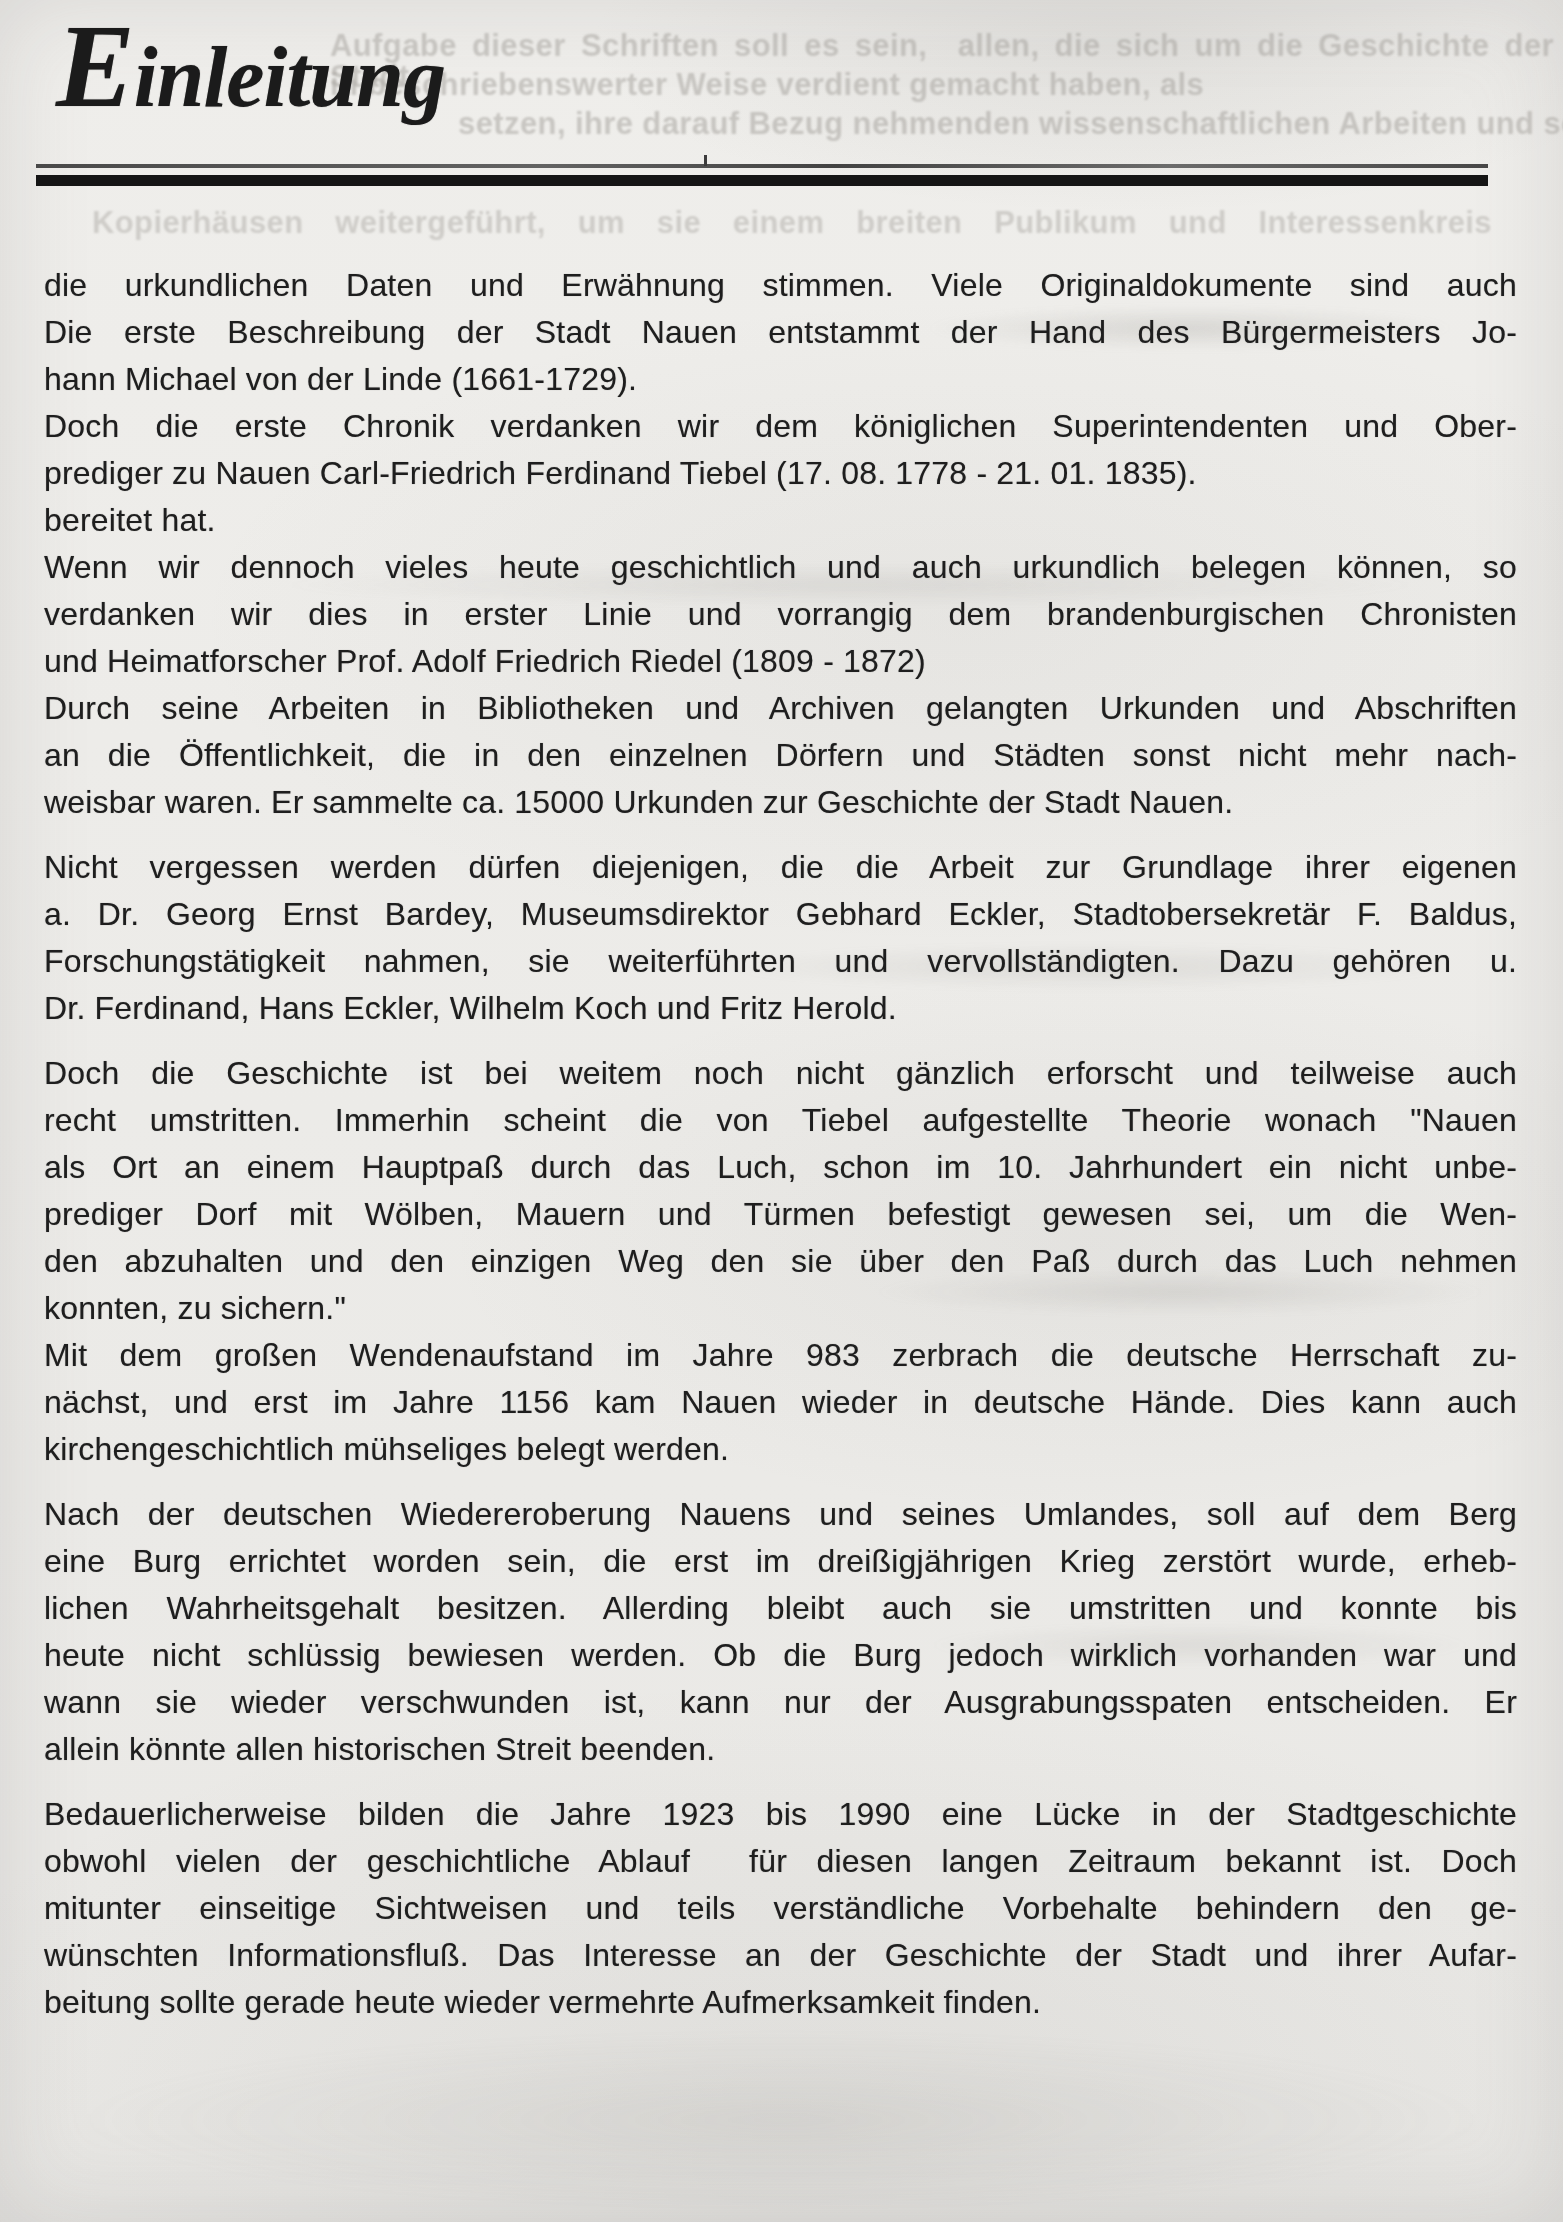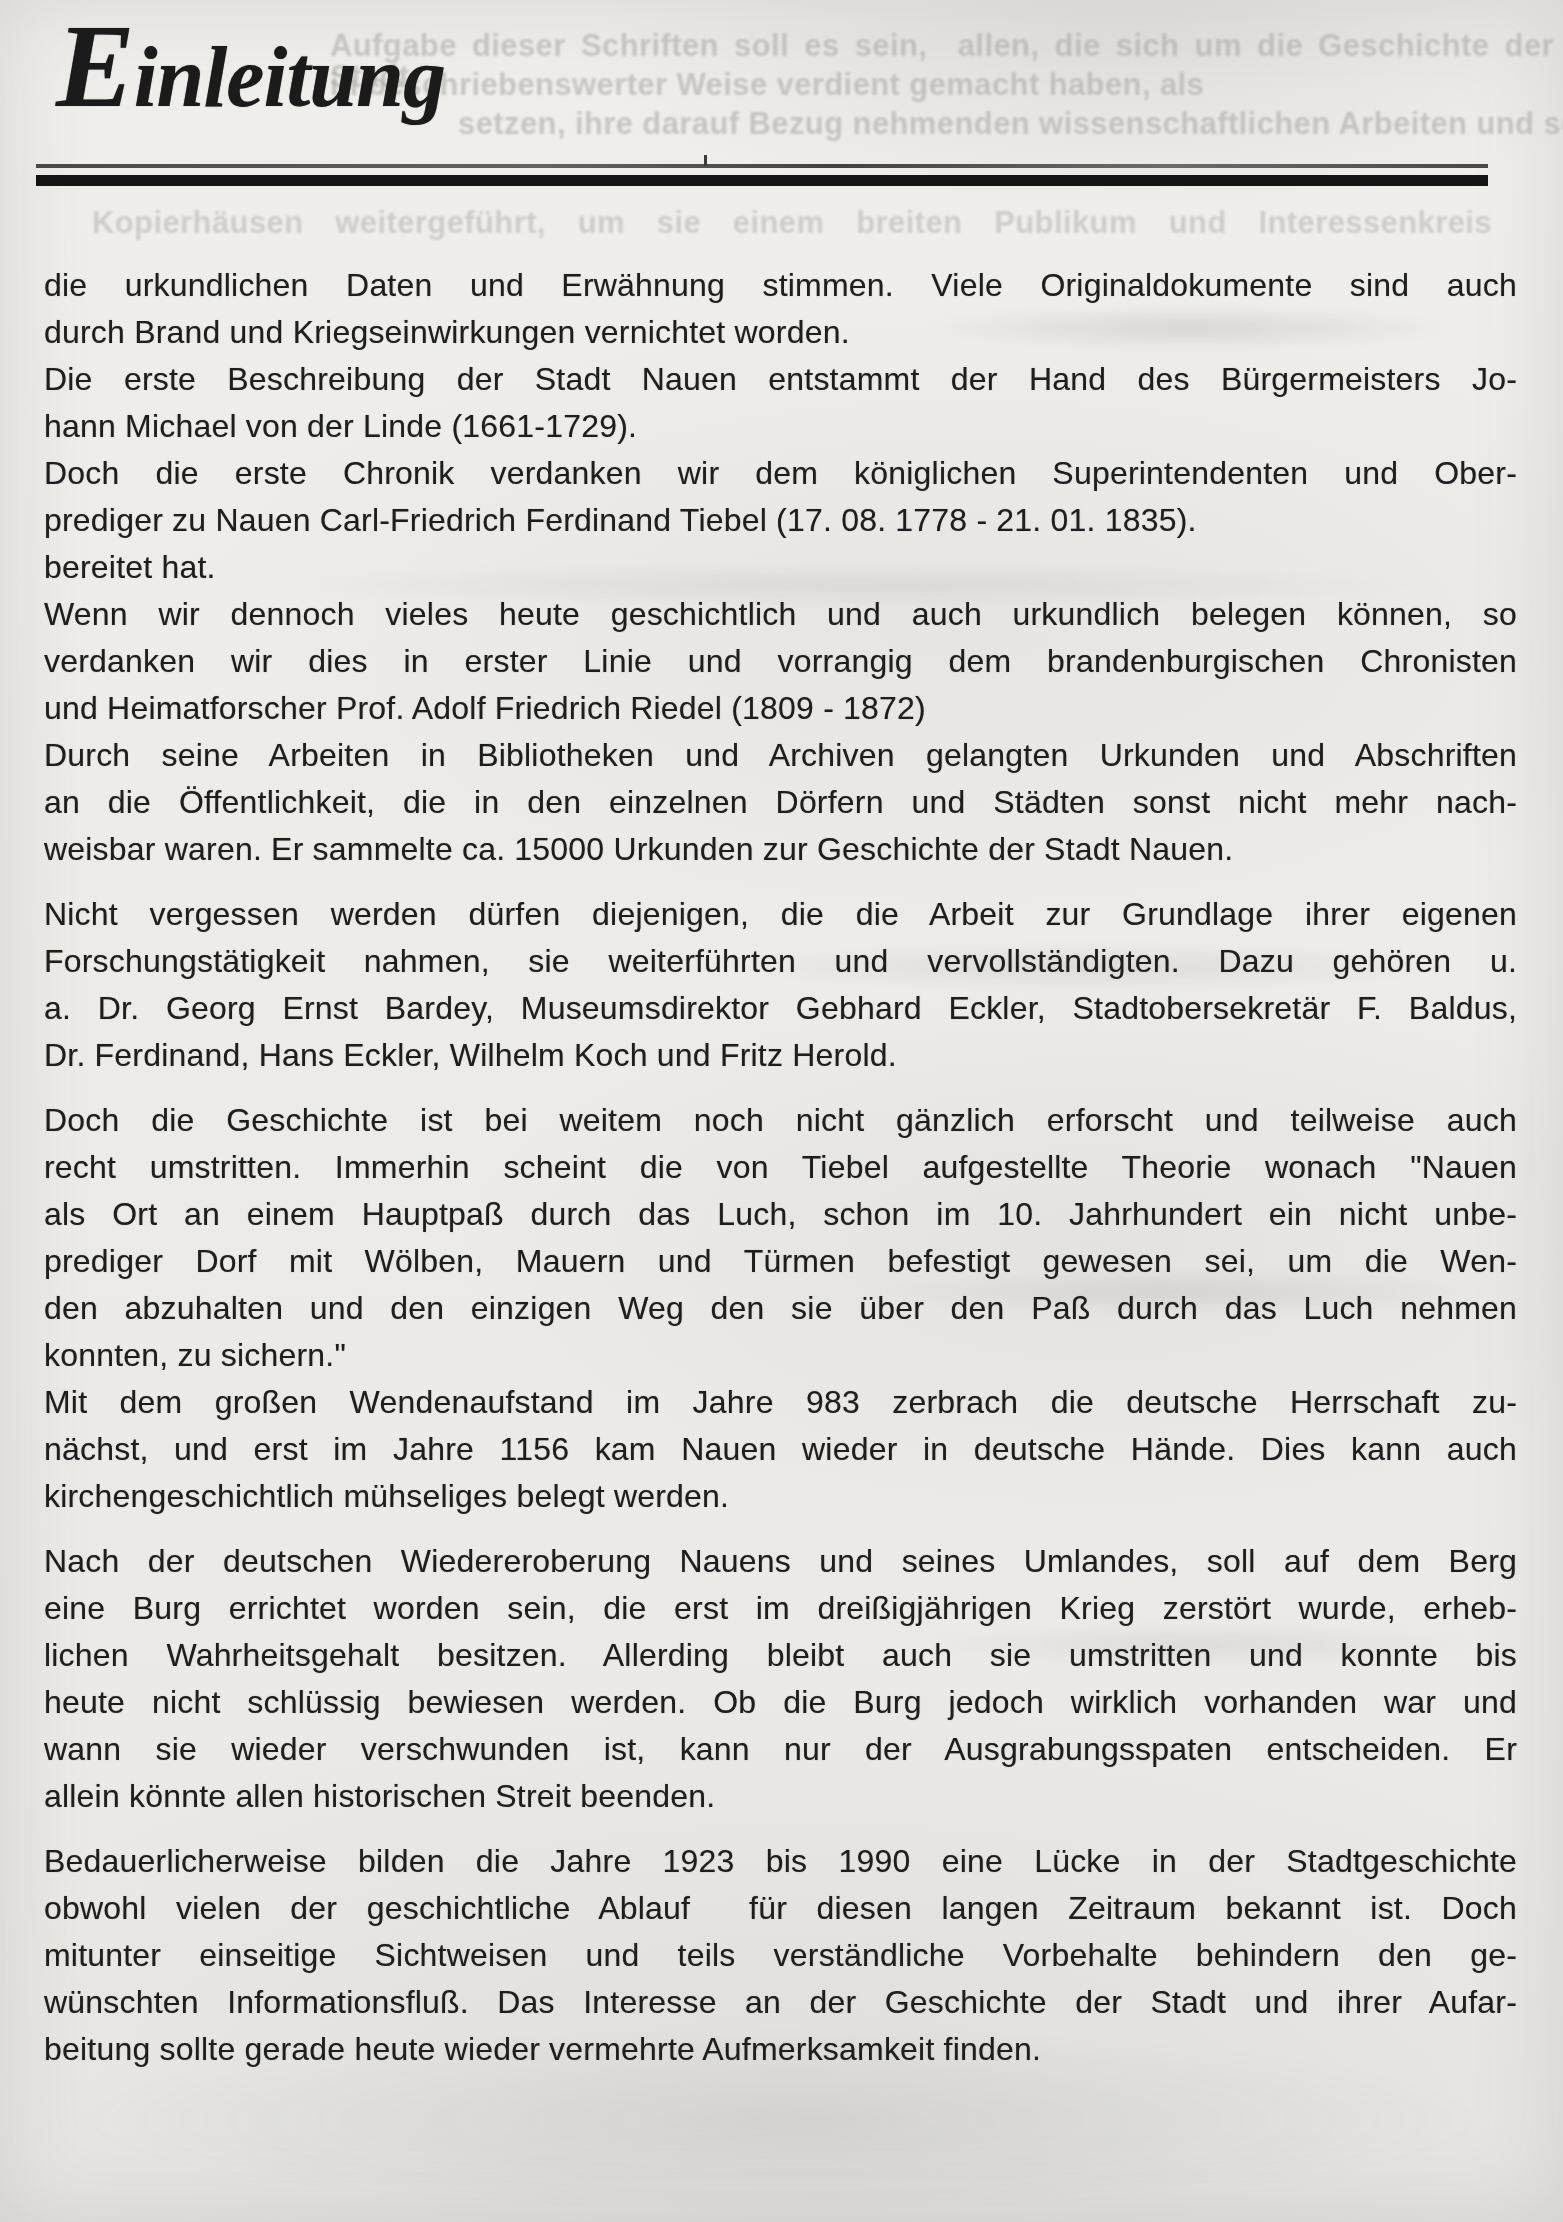--- a/index.html
+++ b/index.html
@@ -105,21 +105,20 @@
 
   <div class="rule">
     <div class="rule-thin"></div>
     <div class="rule-thick"></div>
     <div class="rule-tick"></div>
   </div>
 
   <div class="bodytext">
       <div class="para">
         <div class="line">die urkundlichen Daten und Erwähnung stimmen. Viele Originaldokumente sind auch</div>
-        <div class="line last">durch Brand und Kriegseinwirkungen vernichtet worden.</div>
       </div>
       <div class="para">
         <div class="line">Die erste Beschreibung der Stadt Nauen entstammt der Hand des Bürgermeisters Jo-</div>
         <div class="line last">hann Michael von der Linde (1661-1729).</div>
       </div>
       <div class="para">
         <div class="line">Doch die erste Chronik verdanken wir dem königlichen Superintendenten und Ober-</div>
         <div class="line last">prediger zu Nauen Carl-Friedrich Ferdinand Tiebel (17. 08. 1778 - 21. 01. 1835).</div>
       </div>
       <div class="para">
@@ -130,22 +129,22 @@
         <div class="line">verdanken wir dies in erster Linie und vorrangig dem brandenburgischen Chronisten</div>
         <div class="line last">und Heimatforscher Prof. Adolf Friedrich Riedel (1809 - 1872)</div>
       </div>
       <div class="para gap">
         <div class="line">Durch seine Arbeiten in Bibliotheken und Archiven gelangten Urkunden und Abschriften</div>
         <div class="line">an die Öffentlichkeit, die in den einzelnen Dörfern und Städten sonst nicht mehr nach-</div>
         <div class="line last">weisbar waren. Er sammelte ca. 15000 Urkunden zur Geschichte der Stadt Nauen.</div>
       </div>
       <div class="para gap">
         <div class="line">Nicht vergessen werden dürfen diejenigen, die die Arbeit zur Grundlage ihrer eigenen</div>
+        <div class="line">a. Dr. Georg Ernst Bardey, Museumsdirektor Gebhard Eckler, Stadtobersekretär F. Baldus,</div>
         <div class="line">Forschungstätigkeit nahmen, sie weiterführten und vervollständigten. Dazu gehören u.</div>
-        <div class="line">a. Dr. Georg Ernst Bardey, Museumsdirektor Gebhard Eckler, Stadtobersekretär F. Baldus,</div>
         <div class="line last">Dr. Ferdinand, Hans Eckler, Wilhelm Koch und Fritz Herold.</div>
       </div>
       <div class="para">
         <div class="line">Doch die Geschichte ist bei weitem noch nicht gänzlich erforscht und teilweise auch</div>
         <div class="line">recht umstritten. Immerhin scheint die von Tiebel aufgestellte Theorie wonach "Nauen</div>
         <div class="line">als Ort an einem Hauptpaß durch das Luch, schon im 10. Jahrhundert ein nicht unbe-</div>
         <div class="line">prediger Dorf mit Wölben, Mauern und Türmen befestigt gewesen sei, um die Wen-</div>
         <div class="line">den abzuhalten und den einzigen Weg den sie über den Paß durch das Luch nehmen</div>
         <div class="line last">konnten, zu sichern."</div>
       </div>

